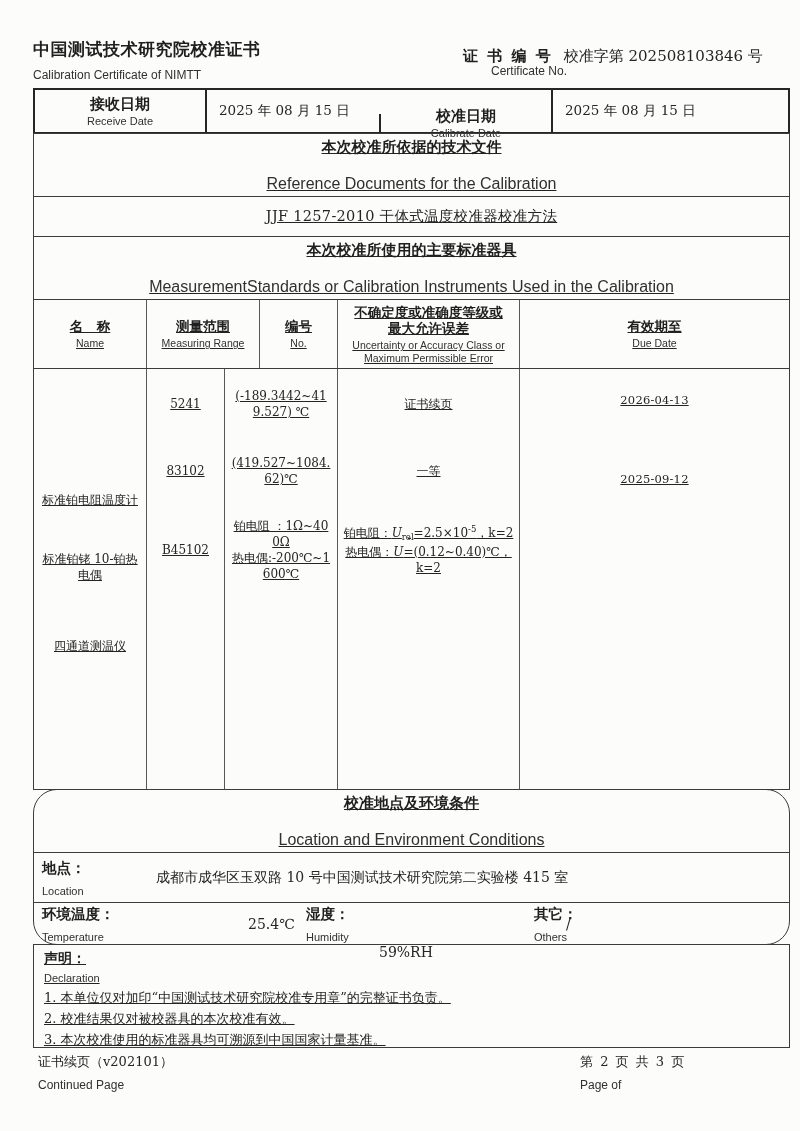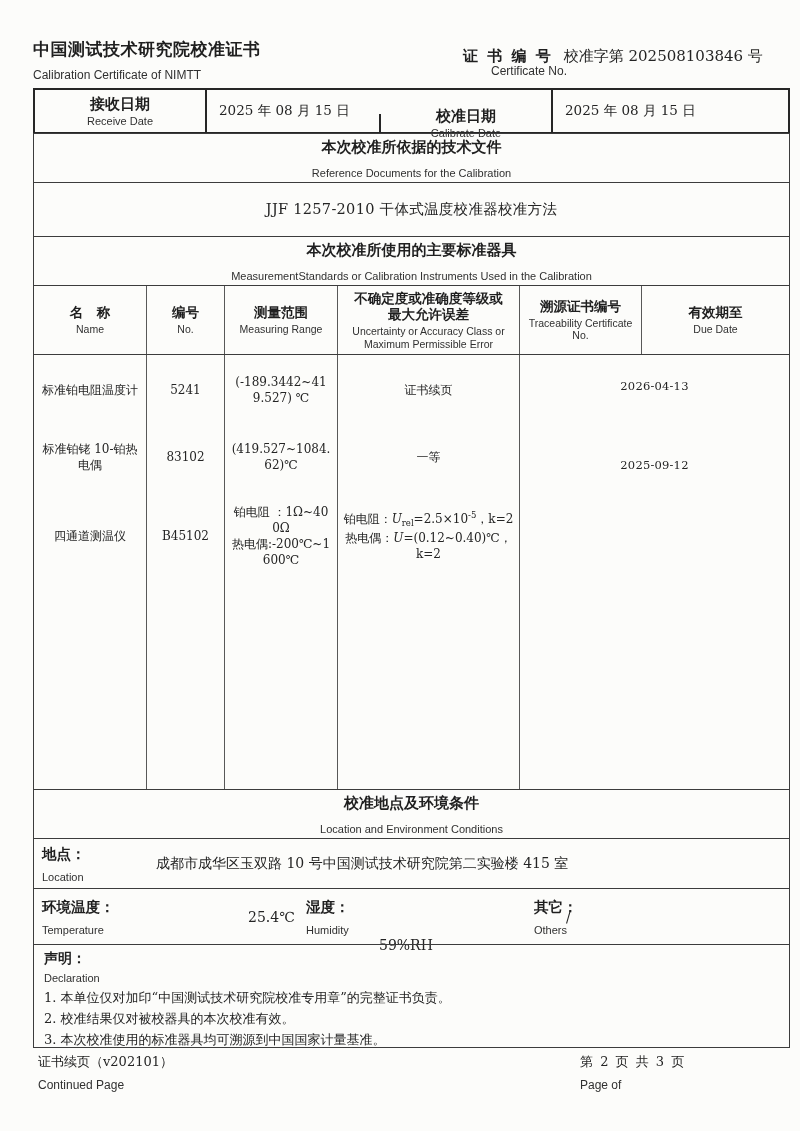--- a/index.html
+++ b/index.html
@@ -15,24 +15,24 @@
   .hdr{position:absolute;left:33px;top:38px;width:683px;}
   .hdr-title{font-size:17px;letter-spacing:.5px;}
   .hdr-sub{font-size:12px;margin-top:7px;}
   .certno{position:absolute;left:430px;top:8px;white-space:nowrap;}
   .certno-label{font-size:15px;letter-spacing:2px;}
   .certno-value{font-size:15px;margin-left:6px;}
   .certno-en{position:absolute;left:458px;top:26px;font-size:12px;}
 
   
   .abs{position:absolute;left:33px;width:757px;box-sizing:border-box;}
-  .box{border:1.4px solid #3c3c3c;}
+  .box{border:1.4px solid #3c3c3c;text-decoration:underline;}
   .sec-title{border-bottom:1.4px solid #3c3c3c;text-align:center;padding:4px 0 3px;}
   .sec-cn{font-size:15px;}
-  .sec-en{font-size:11px;margin-top:10px;}
+  .sec-en{font-size:16px;margin-top:18px;}
 
   
   .date-table{top:88px;height:46px;border:2px solid #262626;display:flex;}
   .dt-cell{box-sizing:border-box;border-left:2px solid #262626;display:flex;flex-direction:column;
            align-items:center;justify-content:center;}
   .dt-cell:first-child{border-left:none;}
   .dt-label-cn{font-size:15px;}
   .dt-label-en{font-size:11px;margin-top:1px;}
   .dt-value{justify-content:center;align-items:flex-start;padding-left:12px;font-size:13.5px;}
   .w1{width:170px;}.w2{width:174px;}.w3{width:172px;margin-top:24px;}.w4{flex:1;}
@@ -44,30 +44,30 @@
   
   .standards{top:236px;height:554px;display:flex;flex-direction:column;}
   .thead{display:flex;height:68px;border-bottom:1.4px solid #3c3c3c;}
   .th{box-sizing:border-box;border-left:1px solid #585858;display:flex;flex-direction:column;
       align-items:center;justify-content:center;text-align:center;padding:1px 3px;}
   .th:first-child{border-left:none;}
   .th-cn{font-size:13.5px;line-height:1.25;}
   .th-en{font-size:10.5px;line-height:1.2;margin-top:2px;}
   .tbody{display:flex;flex:1;}
   .tcol{box-sizing:border-box;border-left:1px solid #585858;display:flex;flex-direction:column;}
-  .tcol:first-child{border-left:none;}
+  .tcol:first-child{border-left:none;justify-content:center;}
   .c1{width:112px;}.c2{width:78px;}.c3{width:113px;}.c4{width:182px;}.c5{width:122px;}.c6{flex:1;}
   .trow{display:flex;flex-direction:column;align-items:center;justify-content:center;text-align:center;
         font-size:12px;line-height:1.35;padding:0 5px;box-sizing:border-box;width:100%;}
   .r1{height:70px;}.r2{height:64px;}.r3{height:94px;}
   .due{font-size:11.5px;letter-spacing:.2px;}
   .trow sub,.trow sup{font-size:8.5px;}
 
   
-  .locenv{top:789px;height:156px;display:flex;flex-direction:column;}
+  .locenv{top:789px;height:156px;display:flex;flex-direction:column;border-radius:24px;}
   .loc-row{height:50px;border-bottom:1.2px solid #3c3c3c;position:relative;box-sizing:border-box;}
   .fld{position:absolute;top:50%;transform:translateY(-50%);}
   .fld-cn{font-size:14.5px;}
   .fld-en{font-size:11px;margin-top:7px;}
   .loc-value{left:106px;font-size:14px;white-space:nowrap;margin-left:16px;}
   .env-row{flex:1;position:relative;}
   .val14{font-size:14px;}
 
   
   .decl{top:944px;height:104px;padding:5px 10px;}
@@ -125,36 +125,32 @@
   <div class="abs box standards">
     <div class="sec-title">
       <div class="sec-cn cnb">本次校准所使用的主要标准器具</div>
       <div class="sec-en en">MeasurementStandards or Calibration Instruments Used in the Calibration</div>
     </div>
     <div class="thead">
       <div class="th c1">
         <div class="th-cn cnb">名　称</div>
         <div class="th-en en">Name</div>
       </div>
+      <div class="th c3">
+        <div class="th-cn cnb">测量范围</div>
+        <div class="th-en en">Measuring Range</div>
+      </div>
       <div class="th c2">
         <div class="th-cn cnb">编号</div>
         <div class="th-en en">No.</div>
-      </div>
-      <div class="th c3">
-        <div class="th-cn cnb">测量范围</div>
-        <div class="th-en en">Measuring Range</div>
       </div>
       <div class="th c4">
         <div class="th-cn cnb pre">不确定度或准确度等级或
 最大允许误差</div>
         <div class="th-en en">Uncertainty or Accuracy Class or Maximum Permissible Error</div>
-      </div>
-      <div class="th c5">
-        <div class="th-cn cnb">溯源证书编号</div>
-        <div class="th-en en">Traceability Certificate No.</div>
       </div>
       <div class="th c6">
         <div class="th-cn cnb">有效期至</div>
         <div class="th-en en">Due Date</div>
       </div>
     </div>
     <div class="tbody">
       <div class="tcol c1">
         <div class="trow r1">标准铂电阻温度计</div>
         <div class="trow r2">标准铂铑 10-铂热电偶</div>

